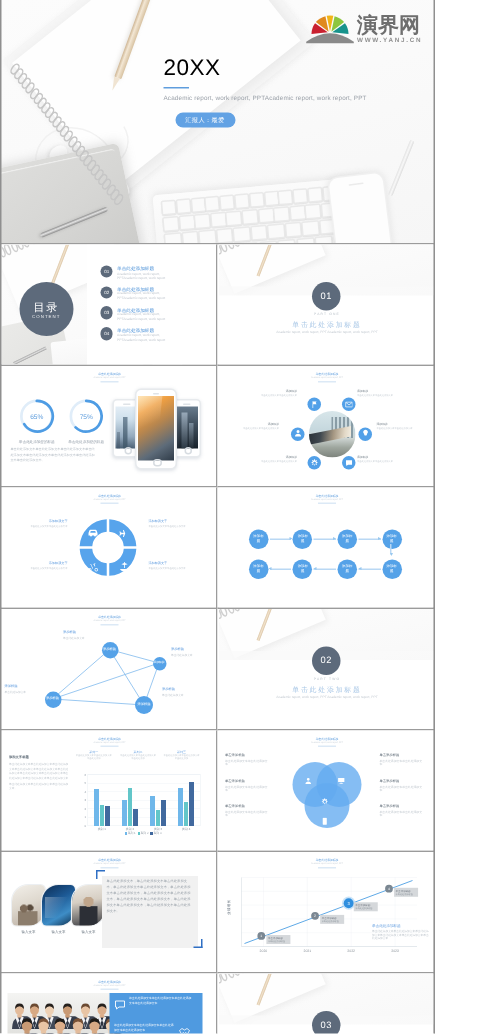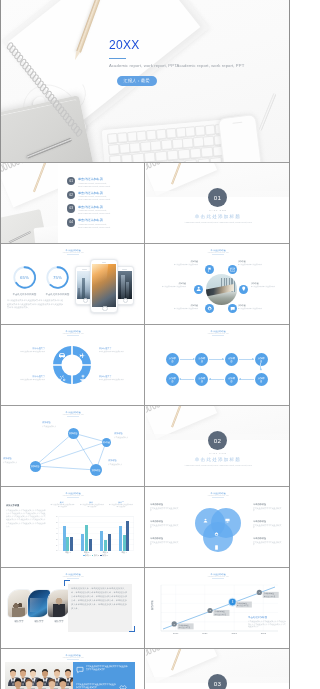--- a/index.html
+++ b/index.html
@@ -53,21 +53,21 @@
      border-radius:7px;transform:rotate(-7deg);box-shadow:0 0 5px rgba(180,180,180,.3);
      border:1px solid #f0f0f0;}
   .cphone:before{content:"";position:absolute;left:50%;top:5px;margin-left:-5px;width:10px;height:1.4px;
      background:#ebebeb;border-radius:1px;}
   .cphone:after{content:"";position:absolute;left:50%;bottom:3px;margin-left:-4px;width:8px;height:8px;
      border:1px solid #ebebeb;border-radius:50%;}
   .cpen{position:absolute;left:266px;top:92px;width:3px;height:40px;transform:rotate(22deg);
      background:linear-gradient(90deg,#e2e2e2,#f8f8f8,#dbdbdb);border-radius:2px;}
 
   .cover-text{position:absolute;left:109px;top:36px;width:180px;z-index:6;}
-  .cv-year{font-size:12px;color:#1d4ed8;letter-spacing:.3px;line-height:19px;
+  .cv-year{font-size:15px;color:#000000;letter-spacing:.3px;line-height:19px;
      font-family:"Liberation Sans",sans-serif;font-weight:400;}
   .cv-rule{width:17px;height:1.4px;background:#5f9ddd;margin:3px 0 4px;}
   .cv-title{font-size:13.9px;color:#2f3640;letter-spacing:0px;line-height:16px;white-space:nowrap;}
   .cv-sub{font-size:4.3px;color:#9aa0a8;letter-spacing:.1px;margin-top:2.5px;white-space:nowrap;
      transform:scale(.98);transform-origin:left top;}
   .cv-btn{display:inline-block;margin-top:4.5px;margin-left:7.5px;background:#62a2e4;color:#fff;
      font-size:4.1px;padding:2.6px 7px;border-radius:6px;letter-spacing:.3px;}
 
   
   .logo{position:absolute;left:203px;top:2px;width:84px;height:28px;z-index:8;}
@@ -347,20 +347,36 @@
       <div class="cpen"></div>
     </div>
 
     <div class="cover-text">
       <div class="cv-year">20XX</div>
       <div class="cv-rule"></div>
       <div class="cv-sub">Academic report, work report, PPTAcademic report, work report, PPT</div>
       <div class="cv-btn">汇报人：最爱</div>
     </div>
 
+    <div class="logo">
+      <svg class="logo-mark" viewBox="0 0 60 44">
+        <g transform="translate(30,33)">
+          <path d="M -21.8 0 A 21.8 21.8 0 0 1 -17.6 -12.9 L -2.6 -2.2 Z" fill="#c9202f"></path>
+          <path d="M -16.6 -14.2 A 21.8 21.8 0 0 1 -5.4 -21.1 L -1.6 -2.8 Z" fill="#e08a1e"></path>
+          <path d="M -3.9 -21.5 A 21.8 21.8 0 0 1 3.9 -21.5 L 0 -3 Z" fill="#f2b417"></path>
+          <path d="M 5.4 -21.1 A 21.8 21.8 0 0 1 16.6 -14.2 L 1.6 -2.8 Z" fill="#8cc63e"></path>
+          <path d="M 17.6 -12.9 A 21.8 21.8 0 0 1 21.8 0 L 2.6 -2.2 Z" fill="#17938c"></path>
+        </g>
+        <path d="M 2 42 Q 30 22 58 42 L 58 44 L 2 44 Z" fill="#8a8a8a"></path>
+      </svg>
+      <div class="logo-txt">
+        <div class="logo-name">演界网</div>
+        <div class="logo-url">WWW.YANJ.CN</div>
+      </div>
+    </div>
   </div>
 
   <div class="grid">
 
     <div class="cell c1" style="left:0;top:0">
       <div class="slide">
         <div class="mini">
           <div class="m-nb"></div>
           <div class="m-sp sp-gen">
               <i style="left:0px"></i>
@@ -370,20 +386,24 @@
               <i style="left:17.2px"></i>
               <i style="left:21.5px"></i>
             </div>
           <div class="m-pc"></div>
           <div class="m-sv"></div>
           <div class="m-kb"></div>
           <div class="m-ph"></div>
           <div class="m-pn"></div>
         </div>
         <div style="position:absolute;left:57px;top:0;width:87px;height:80px;background:#fff"></div>
+        <div class="toc-circ">
+          <div class="cn">目录</div>
+          <div class="en">CONTENT</div>
+        </div>
         <div class="toc-list">
           <div class="toc-it">
             <div class="toc-num">01</div>
             <div class="toc-tt">单击此处添加标题</div>
             <div class="toc-dd">Academic report, work report, PPTAcademic report, work report</div>
           </div>
           <div class="toc-it">
             <div class="toc-num">02</div>
             <div class="toc-tt">单击此处添加标题</div>
             <div class="toc-dd">Academic report, work report, PPTAcademic report, work report</div>

